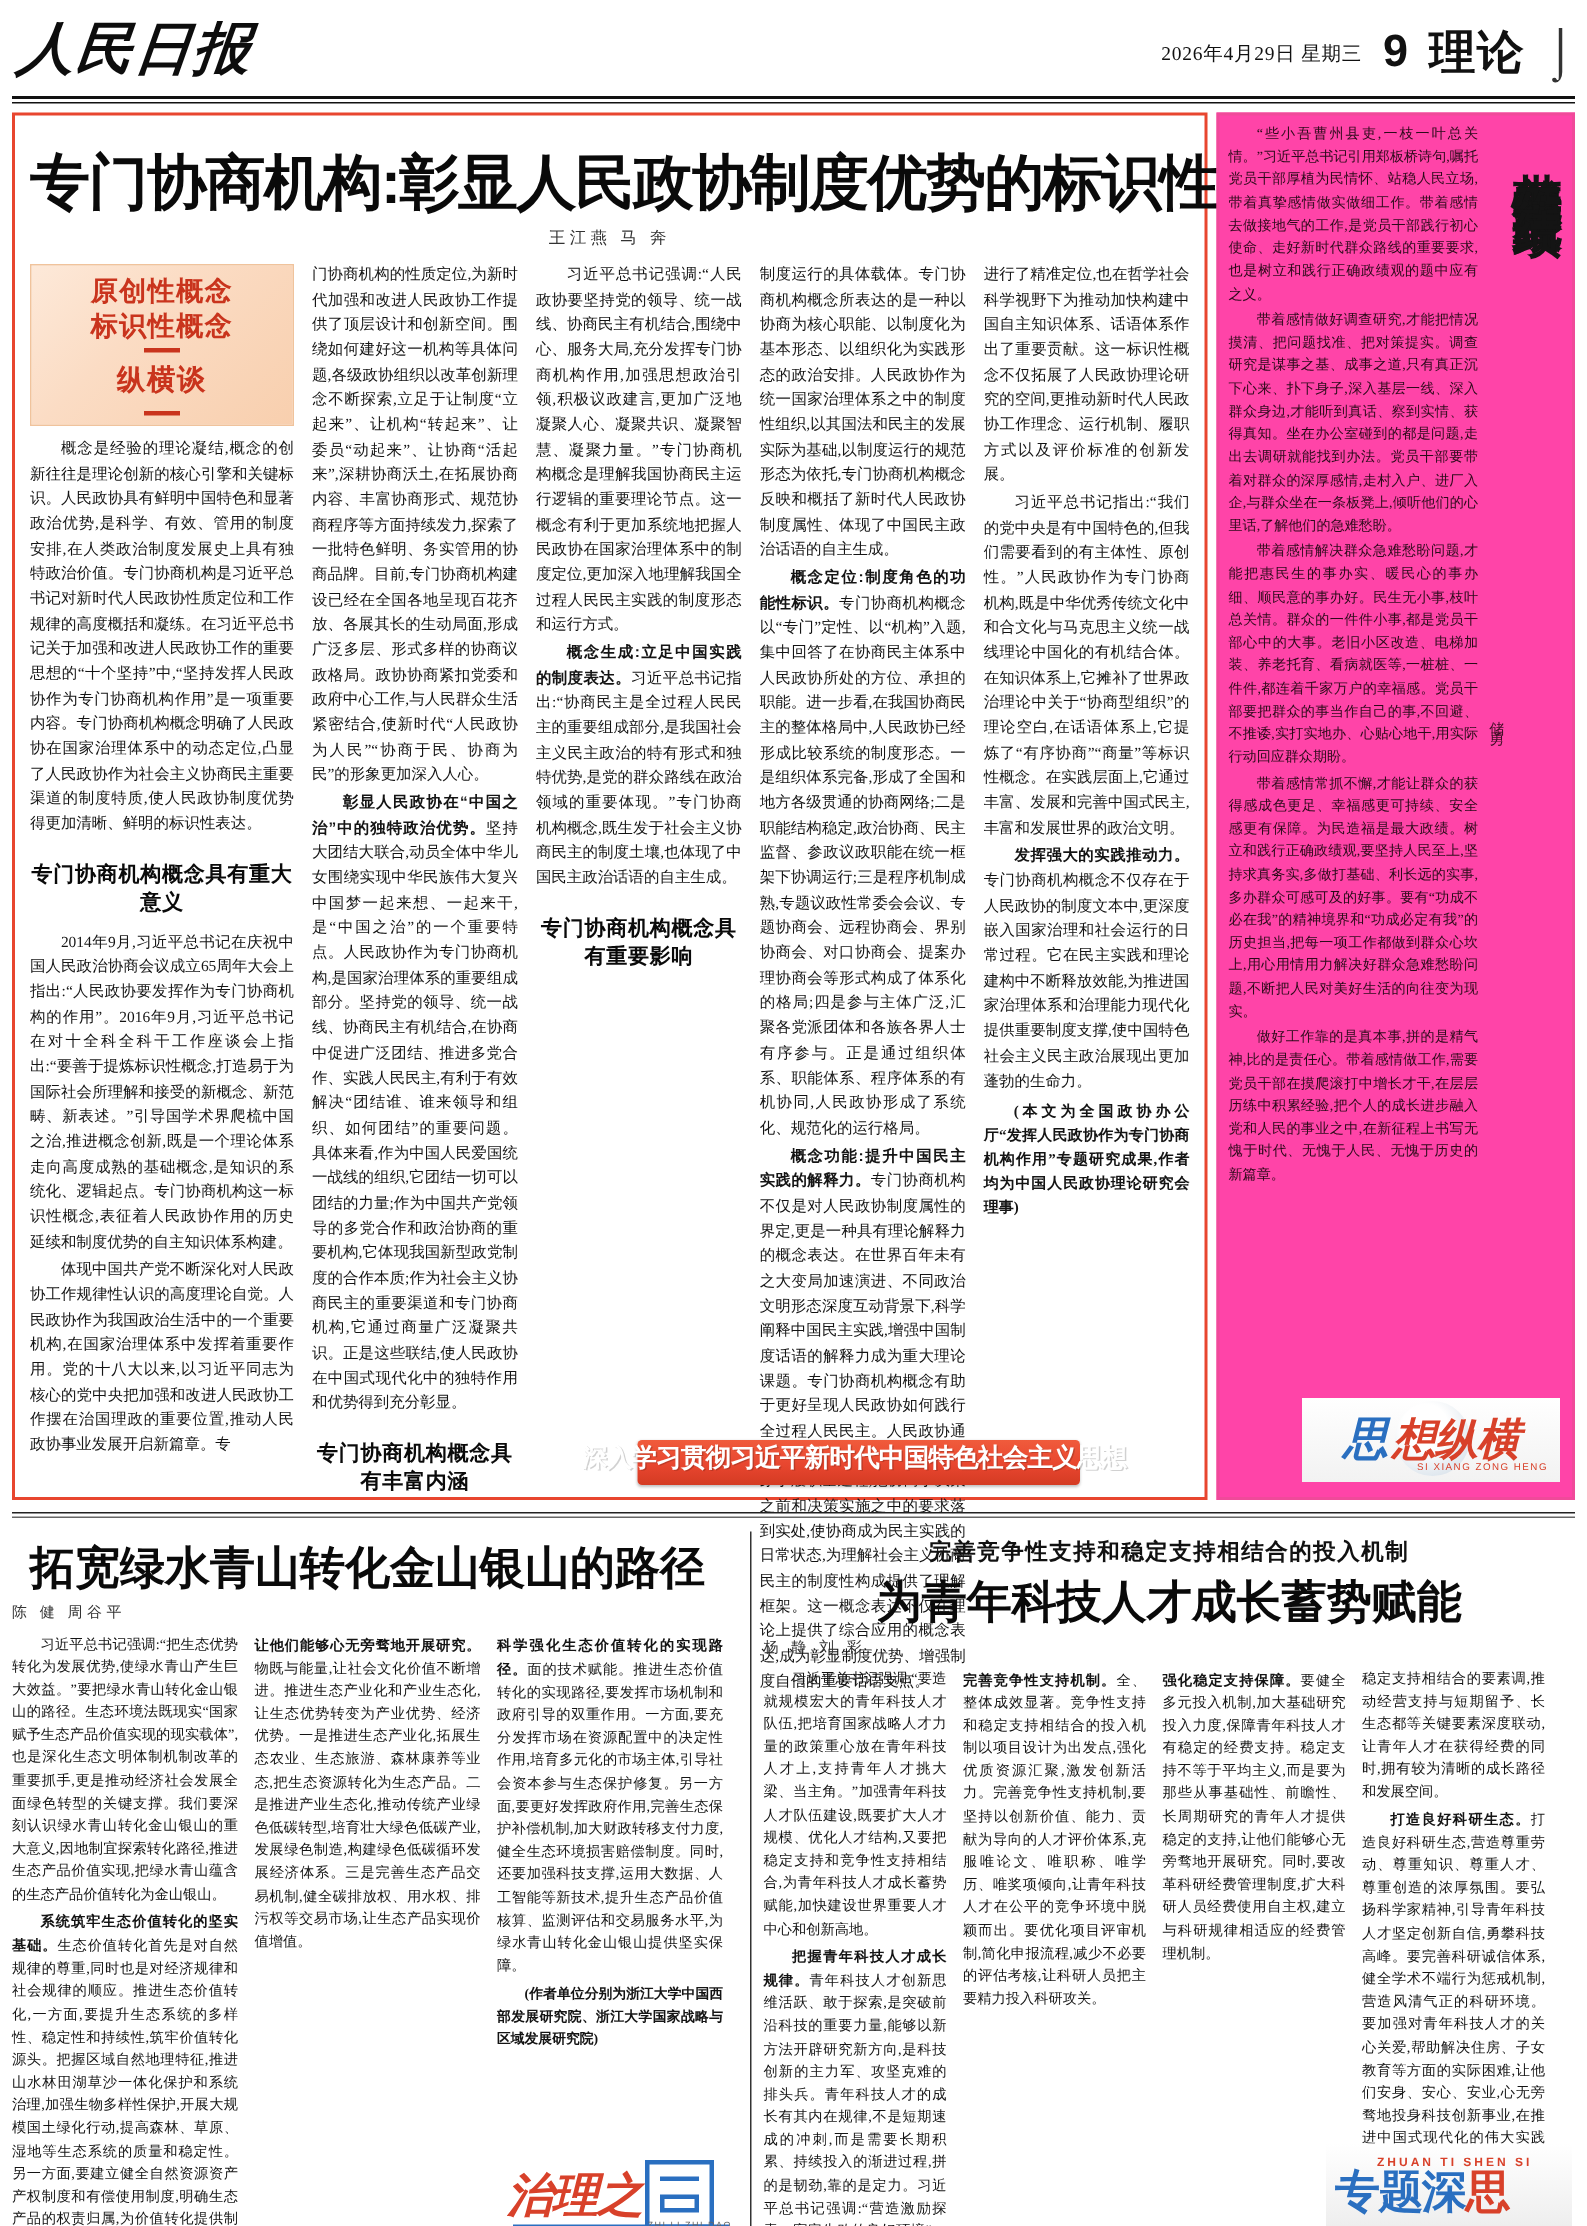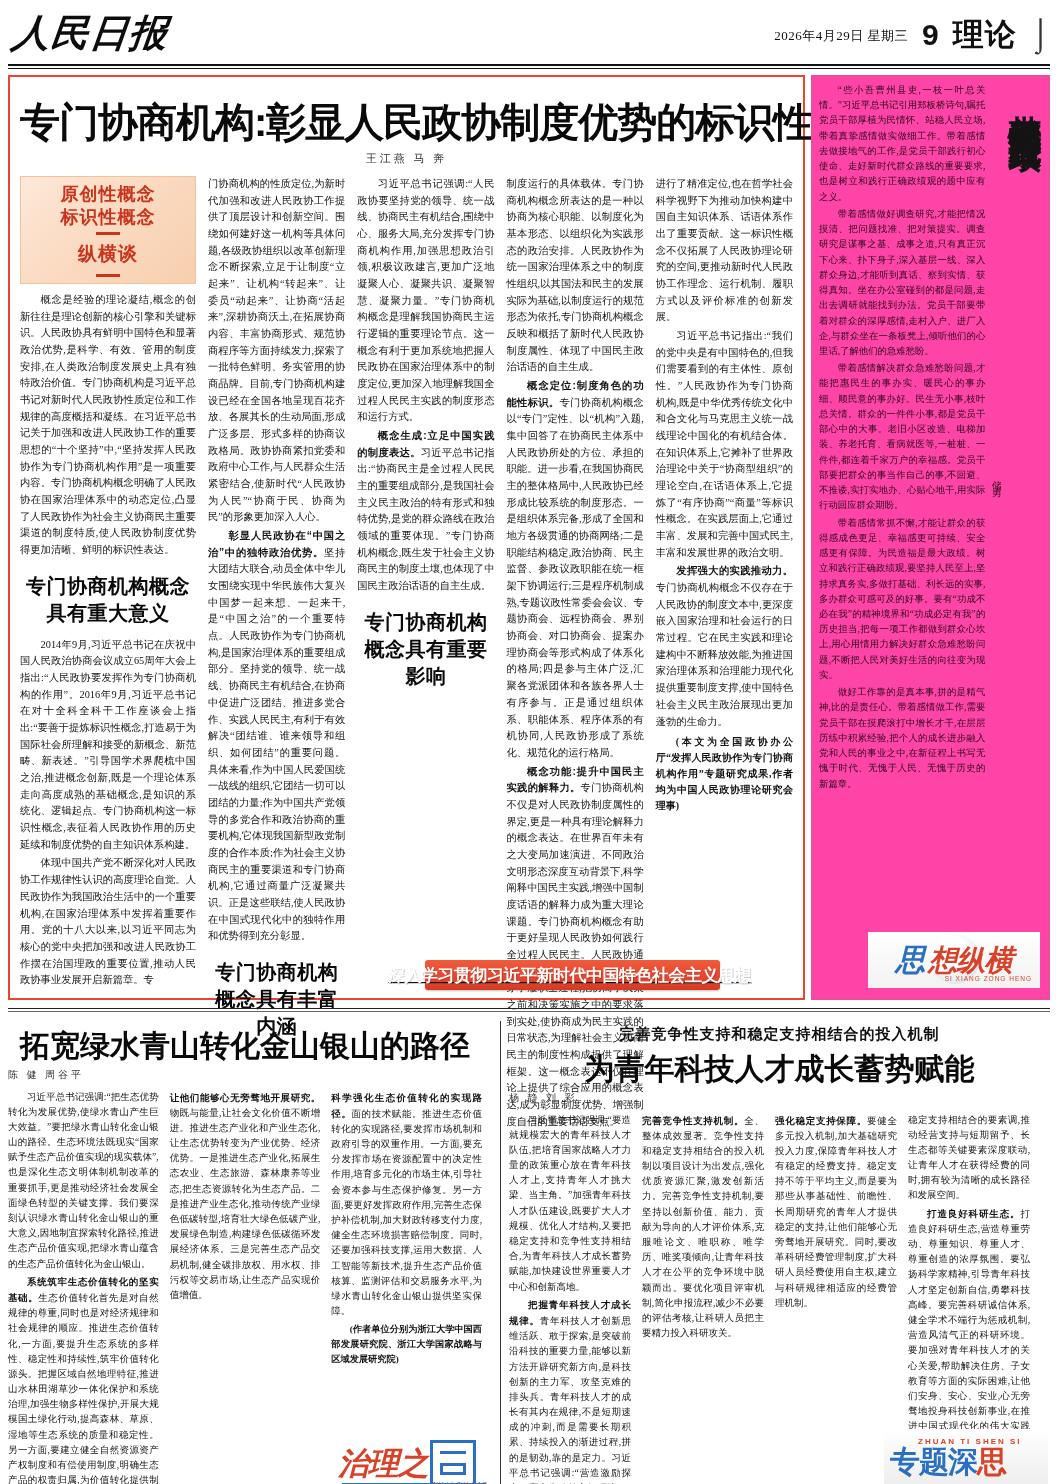--- a/index.html
+++ b/index.html
@@ -169,21 +169,21 @@
   .cb-dash {
     display: inline-block;
     width: 24px;
     height: 3px;
     background: #c9341d;
   }
 
   .sec-head {
     font-family: "Liberation Sans", sans-serif;
     font-weight: bold;
-    font-size: 20px;
+    font-size: 14px;
     line-height: 1.35;
     text-align: center;
     margin: 14px 0 10px 0;
     color: #0a0a0a;
     letter-spacing: 0.5px;
   }
 
   .credit {
     font-size: 10px;
     line-height: 1.6;
@@ -195,25 +195,23 @@
   
   .red-banner {
     position: absolute;
     left: 415px;
     bottom: 8px;
     width: 295px;
     height: 30px;
     background: linear-gradient(180deg, #f05b3c 0%, #e8462f 55%, #d43b23 100%);
     border-radius: 3px;
     display: flex;
-    align-items: center;
     justify-content: center;
     gap: 6px;
     box-shadow: 0 1px 2px rgba(0,0,0,.25);
-    text-decoration: underline;
   }
   .red-banner span.txt {
     color: #fff;
     font-family: "Liberation Sans", sans-serif;
     font-weight: bold;
     font-size: 17px;
     letter-spacing: -0.5px;
     text-shadow: 1px 1px 0 rgba(0,0,0,.18);
     white-space: nowrap;
   }

